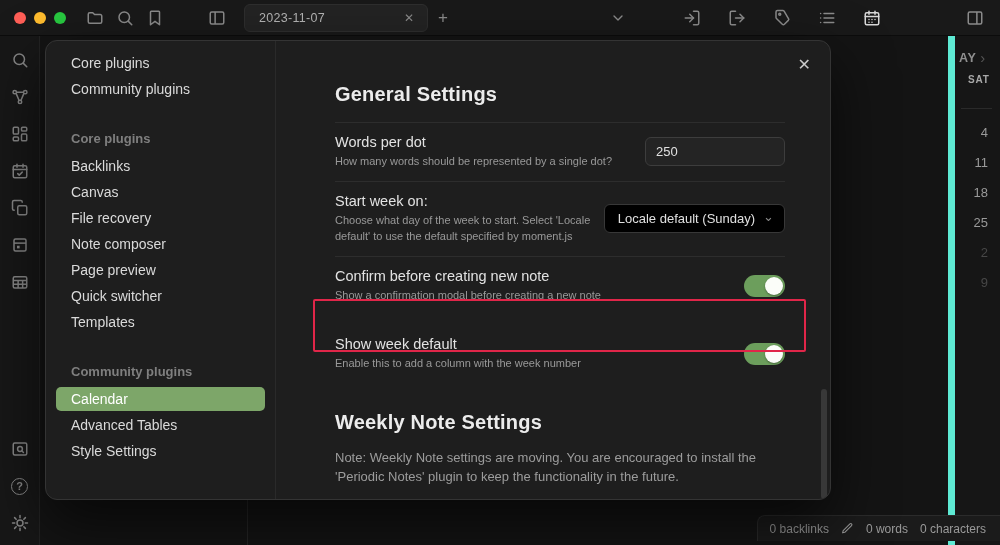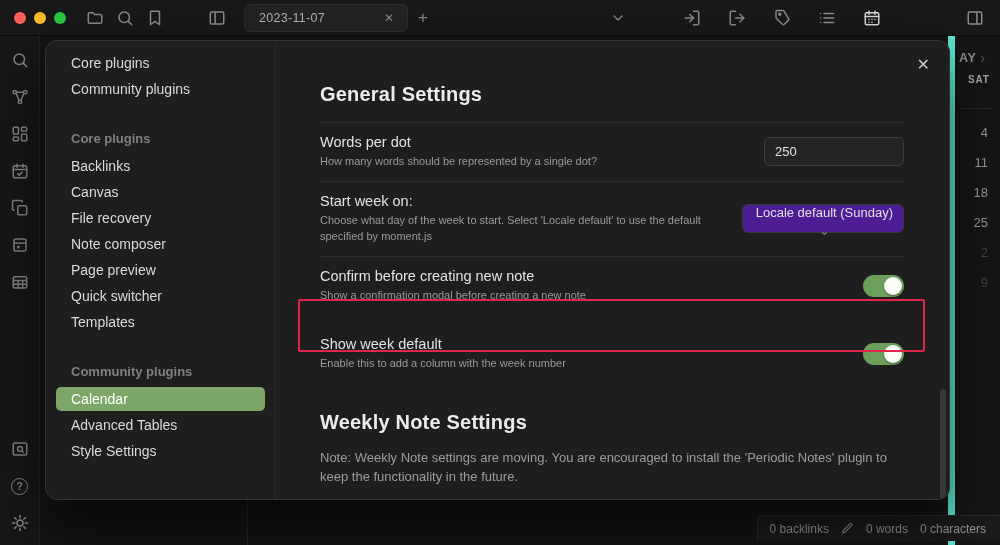--- a/index.html
+++ b/index.html
@@ -17,21 +17,21 @@
     border-bottom:1px solid #0c0c0c; z-index:5;
   }
   .traffic { display:flex; gap:8px; margin:0 14px 0 4px; }
   .traffic span { width:12px; height:12px; border-radius:50%; display:block; }
   .tl-red{background:#ff5f57;} .tl-yellow{background:#febc2e;} .tl-green{background:#28c840;}
   .tb-icon { width:30px; height:26px; display:flex; align-items:center; justify-content:center;
     color:#8a8a8a; border-radius:5px; cursor:pointer; }
   .tb-icon.active { color:#d8d8d8; }
   .tb-gap { width:32px; }
   .tab {
-    margin-left:12px; height:28px; width:164px; background:#232323; border:1px solid #2e2e2e;
+    margin-left:12px; height:28px; width:184px; background:#232323; border:1px solid #2e2e2e;
     border-radius:6px; display:flex; align-items:center; padding:0 8px 0 14px;
     color:#b4b4b4; font-size:12.5px;
   }
   .tab .tab-title { flex:1; letter-spacing:.3px; }
   .tab-close { color:#8a8a8a; font-size:12px; padding:2px 5px; border-radius:4px; cursor:pointer; }
   .new-tab { color:#8a8a8a; font-size:17px; padding:0 10px; cursor:pointer; }
   .tb-right { margin-left:auto; display:flex; align-items:center; gap:15px; }
   .tb-right .far { margin-left:58px; }
 
   
@@ -66,23 +66,23 @@
     position:absolute; right:0; bottom:4px; height:26px; z-index:3;
     background:#1b1b1b; border:1px solid #2b2b2b; border-right:none; border-bottom:none;
     border-radius:8px 0 0 0; display:flex; align-items:center; gap:12px; padding:0 14px 0 12px;
     font-size:12px; color:#9a9a9a;
   }
   .statusbar .sb-item { cursor:pointer; }
   .pane-divider { position:absolute; left:247px; top:500px; bottom:0; width:1px; background:#262626; z-index:1; }
 
   
   .modal {
-    position:absolute; left:45px; top:40px; width:905px; height:460px;
+    position:absolute; left:45px; top:40px; width:786px; height:460px;
     background:#1e1e1e; border:1px solid #343434; border-radius:12px;
-    box-shadow:0 24px 60px rgba(0,0,0,.65); display:flex; z-index:10; overflow:hidden;
+    box-shadow:0 24px 60px rgba(0,0,0,.65); display:flex; z-index:10; overflow:hidden;gap:15px;
   }
   .m-side { width:230px; border-right:1px solid #2a2a2a; padding:10px 10px; flex-shrink:0; }
   .m-item { font-size:14px; color:#dadada; padding:4px 15px; border-radius:5px;
     margin-bottom:2px; cursor:pointer; }
   .m-item.selected { background:#7da669; color:#ffffff; }
   .m-sec { font-size:13px; color:#7f7f7f; font-weight:bold; padding:0 15px; margin:30px 0 8px; }
 
   .m-content { flex:1; position:relative; padding:0 45px 0 44px; }
   .m-close { position:absolute; top:12px; right:15px; color:#c9c9c9; font-size:16px;
     cursor:pointer; padding:2px 4px; }
@@ -95,23 +95,23 @@
   .s-name { font-size:14.5px; color:#e2e2e2; margin-bottom:4px; }
   .s-desc { font-size:11px; color:#999999; line-height:1.45; }
   .note { font-size:13px; color:#9c9c9c; line-height:1.5; margin:14px 0 14px; max-width:600px; }
 
   .txt-input {
     width:140px; height:29px; background:#242424; border:1px solid #3d3d3d; border-radius:6px;
     color:#e0e0e0; font-size:13px; padding:0 10px; font-family:"Liberation Sans", sans-serif; outline:none;
   }
   .txt-input::placeholder { color:#666666; }
   .dropdown {
-    height:29px; background:#4c1d95; border:1px solid #383838; border-radius:6px;
+    height:29px; background:#000000; border:1px solid #383838; border-radius:6px;
     display:flex; align-items:center; gap:8px; padding:0 10px 0 13px;
-    font-size:13px; color:#e0e0e0; cursor:pointer; white-space:nowrap;flex-direction:column;
+    font-size:13px; color:#e0e0e0; cursor:pointer; white-space:nowrap;
   }
   .dropdown .dd-chev { color:#8a8a8a; font-size:13px; margin-top:-5px; }
   .toggle {
     width:41px; height:22px; border-radius:11px; background:#6c9e5c; position:relative;
     cursor:pointer; flex-shrink:0;
   }
   .toggle .knob {
     position:absolute; top:2px; right:2px; width:18px; height:18px; border-radius:50%;
     background:#fbfdf9; box-shadow:0 1px 2px rgba(0,0,0,.35);
   }

